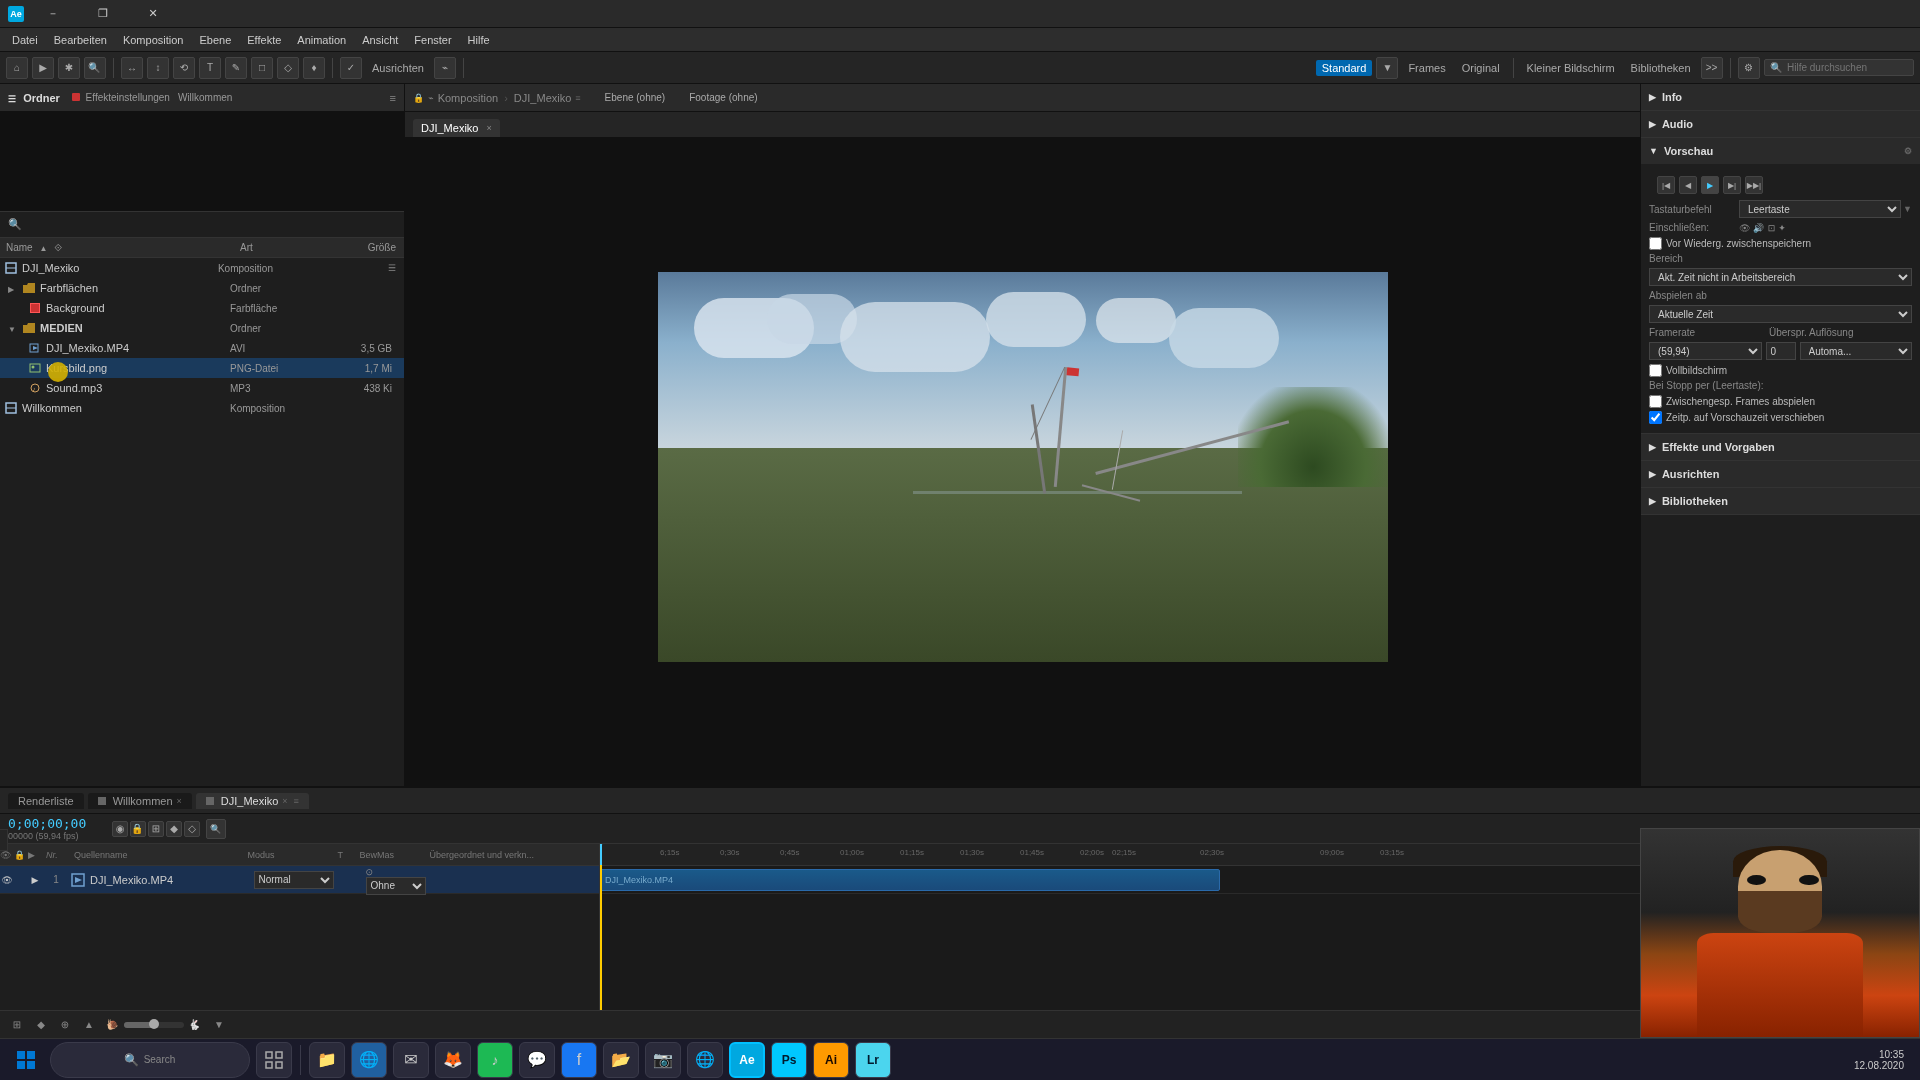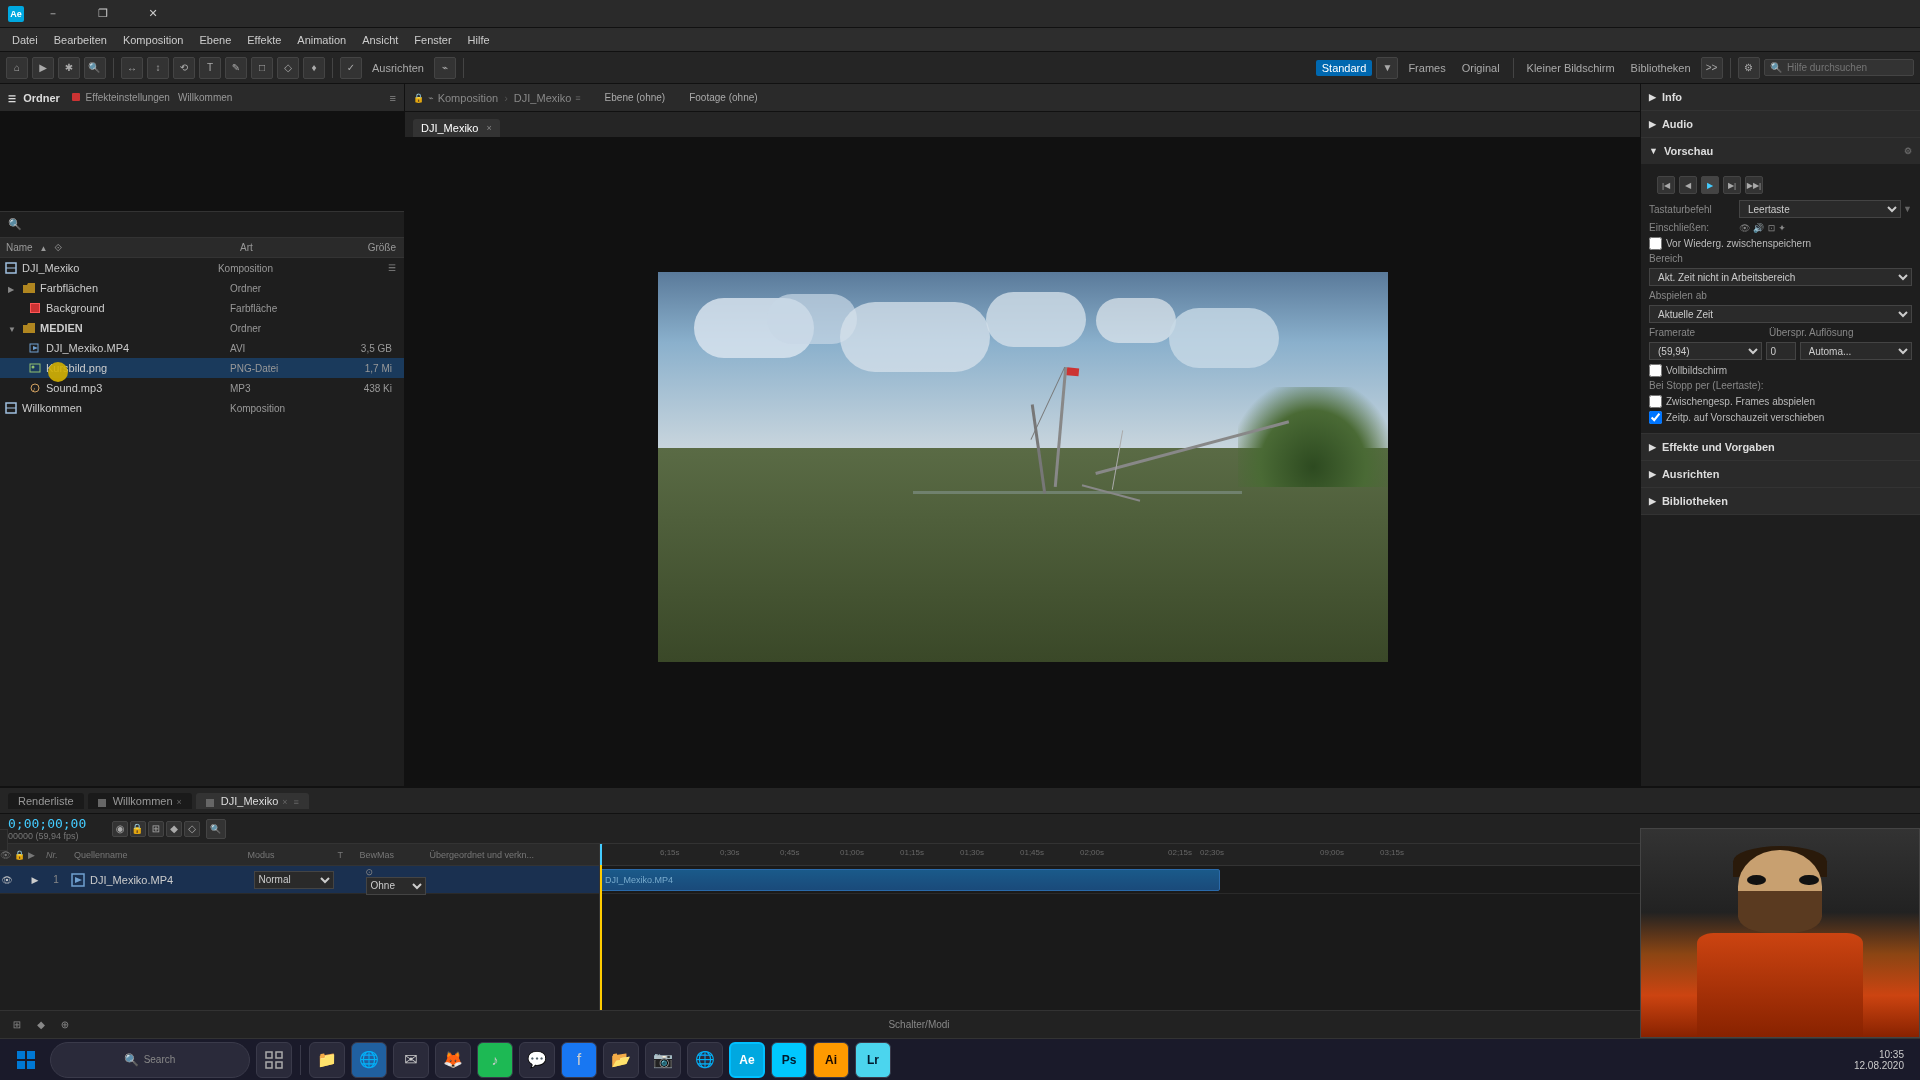--- a/index.html
+++ b/index.html
@@ -481,21 +481,21 @@
       border-bottom: 1px solid #111;
       gap: 4px;
     }
     .tl-tab {
       padding: 2px 10px;
       background: #1a1a1a;
       border-radius: 3px 3px 0 0;
       cursor: pointer;
       font-size: 11px;
       color: #999;
-      display: flex; align-items: flex-end; gap: 4px;
+      display: flex; align-items: center; gap: 4px;
     }
     .tl-tab.active {
       background: #333;
       color: #ddd;
     }
     .tl-tab-x { font-size: 9px; color: #666; cursor: pointer; }
 
     
     #timeline-header {
       height: 30px;
@@ -1291,43 +1291,40 @@
         <div class="tl-playhead" style="left:0px;height:100%;"></div>
 
         <div class="tl-tick-label" style="left:60px;">6;15s</div>
         <div class="tl-tick-label" style="left:120px;">0;30s</div>
         <div class="tl-tick-label" style="left:180px;">0;45s</div>
         <div class="tl-tick-label" style="left:240px;">01;00s</div>
         <div class="tl-tick-label" style="left:300px;">01;15s</div>
         <div class="tl-tick-label" style="left:360px;">01;30s</div>
         <div class="tl-tick-label" style="left:420px;">01;45s</div>
         <div class="tl-tick-label" style="left:480px;">02;00s</div>
-        <div class="tl-tick-label" style="left:568px;">02;15s</div>
+        <div class="tl-tick-label" style="left:512px;">02;15s</div>
         <div class="tl-tick-label" style="left:600px;">02;30s</div>
         <div class="tl-tick-label" style="left:720px;">09;00s</div>
         <div class="tl-tick-label" style="left:780px;">03;15s</div>
       </div>
 
       <div style="position:absolute;top:0;left:0;width:2px;background:#ffcc00;height:100%;z-index:5;pointer-events:none;"></div>
 
       <div class="tl-track-area">
         <div class="tl-clip" style="left:0px;width:620px;">
           DJI_Mexiko.MP4
         </div>
       </div>
     </div>
   </div>
 
   <div id="tl-bottom">
     <div class="tl-bottom-btn">⊞</div>
     <div class="tl-bottom-btn">◆</div>
     <div class="tl-bottom-btn">⊕</div>
-    <div style="flex:1;display:flex;align-items:center;justify-content:center;gap:8px;">
-      <span style="font-size:10px;color:#888;">Schalter/Modi</span>
-    </div>
     <div class="tl-bottom-btn">▲</div>
     <div style="display:flex;align-items:center;gap:2px;">
       <div class="tl-bottom-btn">🐌</div>
       <div class="tl-speed-bar">
         <div class="tl-speed-fill"></div>
         <div class="tl-speed-knob"></div>
       </div>
       <div class="tl-bottom-btn">🐇</div>
     </div>
     <div class="tl-bottom-btn">▼</div>

